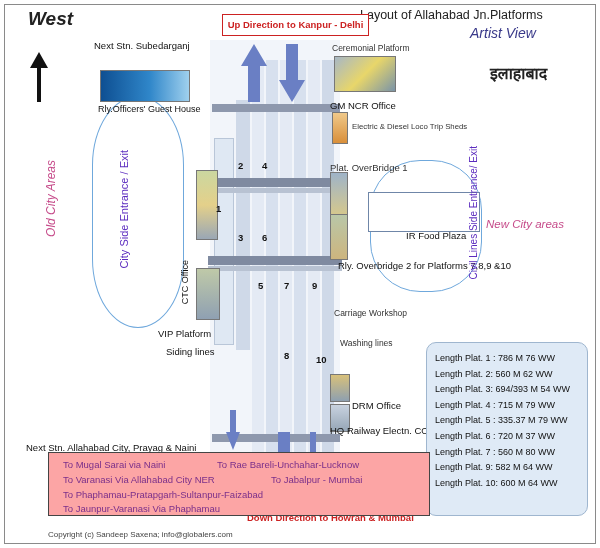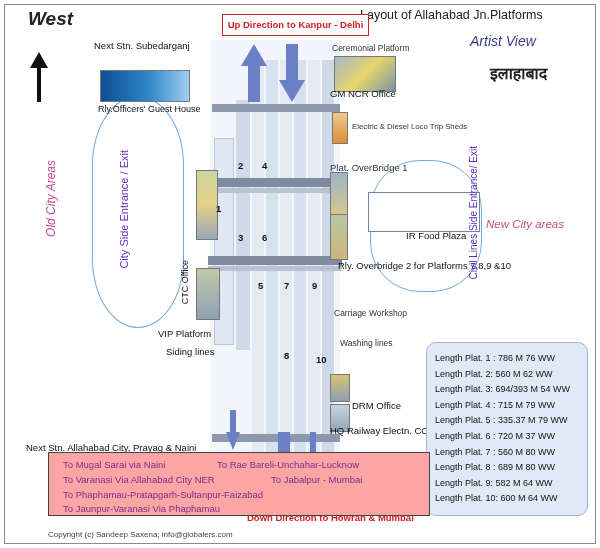--- a/index.html
+++ b/index.html
@@ -12,32 +12,32 @@
   }
   #stage{position:absolute;left:0;top:0;width:600px;height:548px;}
   .abs{position:absolute;}
   .lbl{position:absolute;white-space:nowrap;}
 
   
   .frame{left:4px;top:4px;width:592px;height:540px;border:1px solid #8a8a8a;box-sizing:border-box;}
 
   
   .title-main{left:360px;top:8px;font-size:12.5px;color:#222;font-weight:normal;}
-  .title-artist{left:470px;top:33px;font-size:14px;color:#3a3a8a;font-style:italic;}
+  .title-artist{left:470px;top:25px;font-size:14px;color:#3a3a8a;font-style:italic;}
   .title-hindi{left:490px;top:62px;font-size:16px;color:#222;font-weight:bold;}
   .west{left:28px;top:8px;font-size:19px;color:#222;font-weight:bold;font-style:italic;}
 
   .up-box{left:222px;top:14px;width:145px;height:20px;border:1px solid #cc2222;background:#fff;}
   .up-box span{display:block;text-align:center;line-height:20px;font-size:9.5px;color:#cc2222;font-weight:bold;}
   .down-label{left:247px;top:512px;font-size:9.5px;color:#cc2222;font-weight:bold;}
 
   .next-stn{left:94px;top:40px;font-size:9.5px;color:#111;}
   .next-stn2{left:26px;top:442px;font-size:9.5px;color:#111;}
   .ceremonial{left:332px;top:43px;font-size:8.5px;color:#333;}
-  .gm{left:330px;top:88px;font-size:9.5px;color:#111;}
+  .gm{left:330px;top:100px;font-size:9.5px;color:#111;}
   .elec{left:352px;top:122px;font-size:7.8px;color:#333;}
   .overbridge1{left:330px;top:162px;font-size:9.5px;color:#333;}
   .irfood{left:358px;top:230px;font-size:9.5px;color:#111;padding-left:48px;}
   .overbridge2{left:338px;top:260px;font-size:9.5px;color:#111;}
   .carriage{left:334px;top:308px;font-size:8.5px;color:#333;}
   .washing{left:340px;top:338px;font-size:8.5px;color:#333;}
   .drm{left:352px;top:400px;font-size:9.5px;color:#111;}
   .hqcore{left:330px;top:425px;font-size:9.5px;color:#111;}
   .vip{left:158px;top:328px;font-size:9.5px;color:#111;}
   .siding{left:166px;top:346px;font-size:9.5px;color:#111;}
@@ -173,21 +173,20 @@
   <div class="lbl pnum" style="left:316px;top:354px;">10</div>
 
   <div class="abs legend">
     <div class="row" style="padding-top:8px;">Length Plat. 1 : 786 M 76 WW</div>
     <div class="row">Length Plat. 2: 560 M 62 WW</div>
     <div class="row">Length Plat. 3: 694/393 M 54 WW</div>
     <div class="row">Length Plat. 4 : 715 M 79 WW</div>
     <div class="row">Length Plat. 5 : 335.37 M 79 WW</div>
     <div class="row">Length Plat. 6 : 720 M 37 WW</div>
     <div class="row">Length Plat. 7 : 560 M 80 WW</div>
-    <div class="row">Length Plat. 8 : 689 M 80 WW</div>
     <div class="row">Length Plat. 9: 582 M 64 WW</div>
     <div class="row">Length Plat. 10: 600 M 64 WW</div>
   </div>
 
   <div class="abs destbox">
     <div class="abs dl" style="left:14px;top:6px;">To Mugal Sarai via Naini</div>
     <div class="abs dl" style="left:168px;top:6px;">To Rae Bareli-Unchahar-Lucknow</div>
     <div class="abs dl" style="left:14px;top:21px;">To Varanasi Via Allahabad City NER</div>
     <div class="abs dl" style="left:222px;top:21px;">To Jabalpur - Mumbai</div>
     <div class="abs dl" style="left:14px;top:50px;">To Jaunpur-Varanasi Via Phaphamau</div>

